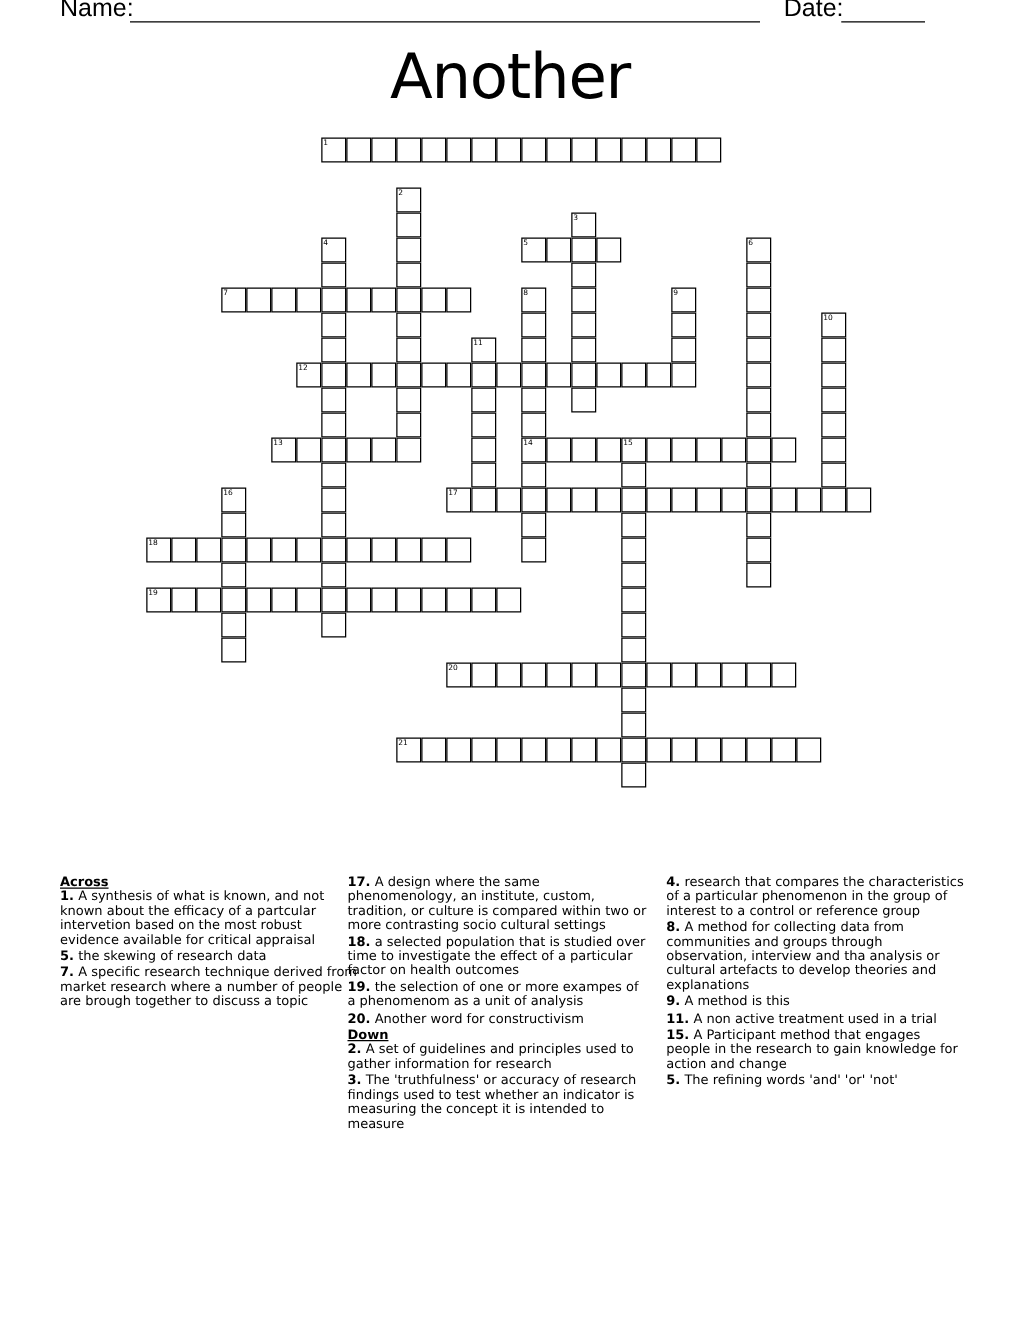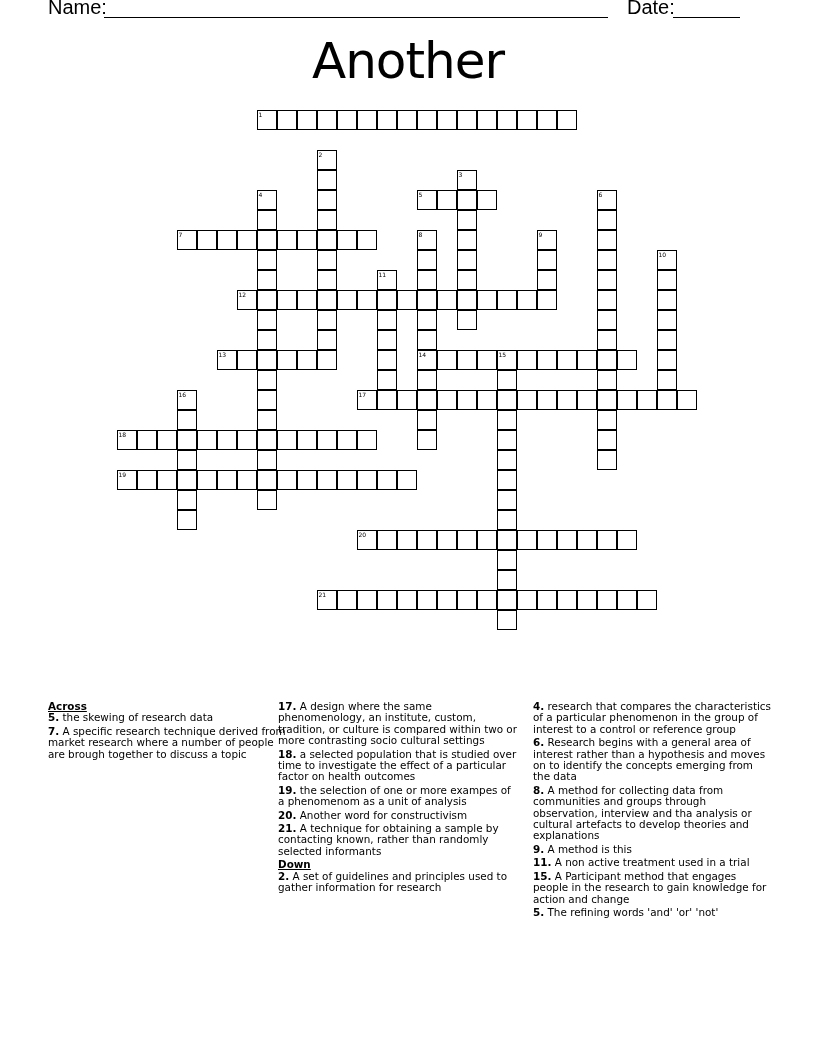--- a/index.html
+++ b/index.html
@@ -291,35 +291,35 @@
     <div class="cell" style="left: 420px; top: 480px;"></div>
     <div class="cell" style="left: 440px; top: 480px;"></div>
     <div class="cell" style="left: 460px; top: 480px;"></div>
     <div class="cell" style="left: 480px; top: 480px;"></div>
     <div class="cell" style="left: 500px; top: 480px;"></div>
     <div class="cell" style="left: 520px; top: 480px;"></div>
   </div>
 
 <div class="clues col1">
   <div class="section-title">Across</div>
+  <div class="clue"><b>1.</b> <span>A synthesis of what is known, and not known about the efficacy of a partcular intervetion based on the most robust evidence available for critical appraisal</span></div>
   <div class="clue"><b>5.</b> <span>the skewing of research data</span></div>
   <div class="clue"><b>7.</b> <span>A specific research technique derived from market research where a number of people are brough together to discuss a topic</span></div>
 </div>
 
 <div class="clues col2">
   <div class="clue"><b>17.</b> <span>A design where the same phenomenology, an institute, custom, tradition, or culture is compared within two or more contrasting socio cultural settings</span></div>
   <div class="clue"><b>18.</b> <span>a selected population that is studied over time to investigate the effect of a particular factor on health outcomes</span></div>
   <div class="clue"><b>19.</b> <span>the selection of one or more exampes of a phenomenom as a unit of analysis</span></div>
   <div class="clue"><b>20.</b> <span>Another word for constructivism</span></div>
-  <div class="clue"><b>21.</b> <span>A technique for obtaining a sample by contacting known, rather than randomly selected informants</span></div>
   <div class="section-title">Down</div>
   <div class="clue"><b>2.</b> <span>A set of guidelines and principles used to gather information for research</span></div>
+  <div class="clue"><b>3.</b> <span>The 'truthfulness' or accuracy of research findings used to test whether an indicator is measuring the concept it is intended to measure</span></div>
 </div>
 
 <div class="clues col3">
   <div class="clue"><b>4.</b> <span>research that compares the characteristics of a particular phenomenon in the group of interest to a control or reference group</span></div>
-  <div class="clue"><b>6.</b> <span>Research begins with a general area of interest rather than a hypothesis and moves on to identify the concepts emerging from the data</span></div>
   <div class="clue"><b>8.</b> <span>A method for collecting data from communities and groups through observation, interview and tha analysis or cultural artefacts to develop theories and explanations</span></div>
   <div class="clue"><b>9.</b> <span>A method is this</span></div>
   <div class="clue"><b>11.</b> <span>A non active treatment used in a trial</span></div>
   <div class="clue"><b>15.</b> <span>A Participant method that engages people in the research to gain knowledge for action and change</span></div>
   <div class="clue"><b>5.</b> <span>The refining words 'and' 'or' 'not'</span></div>
 </div>
 
 </body></html>

